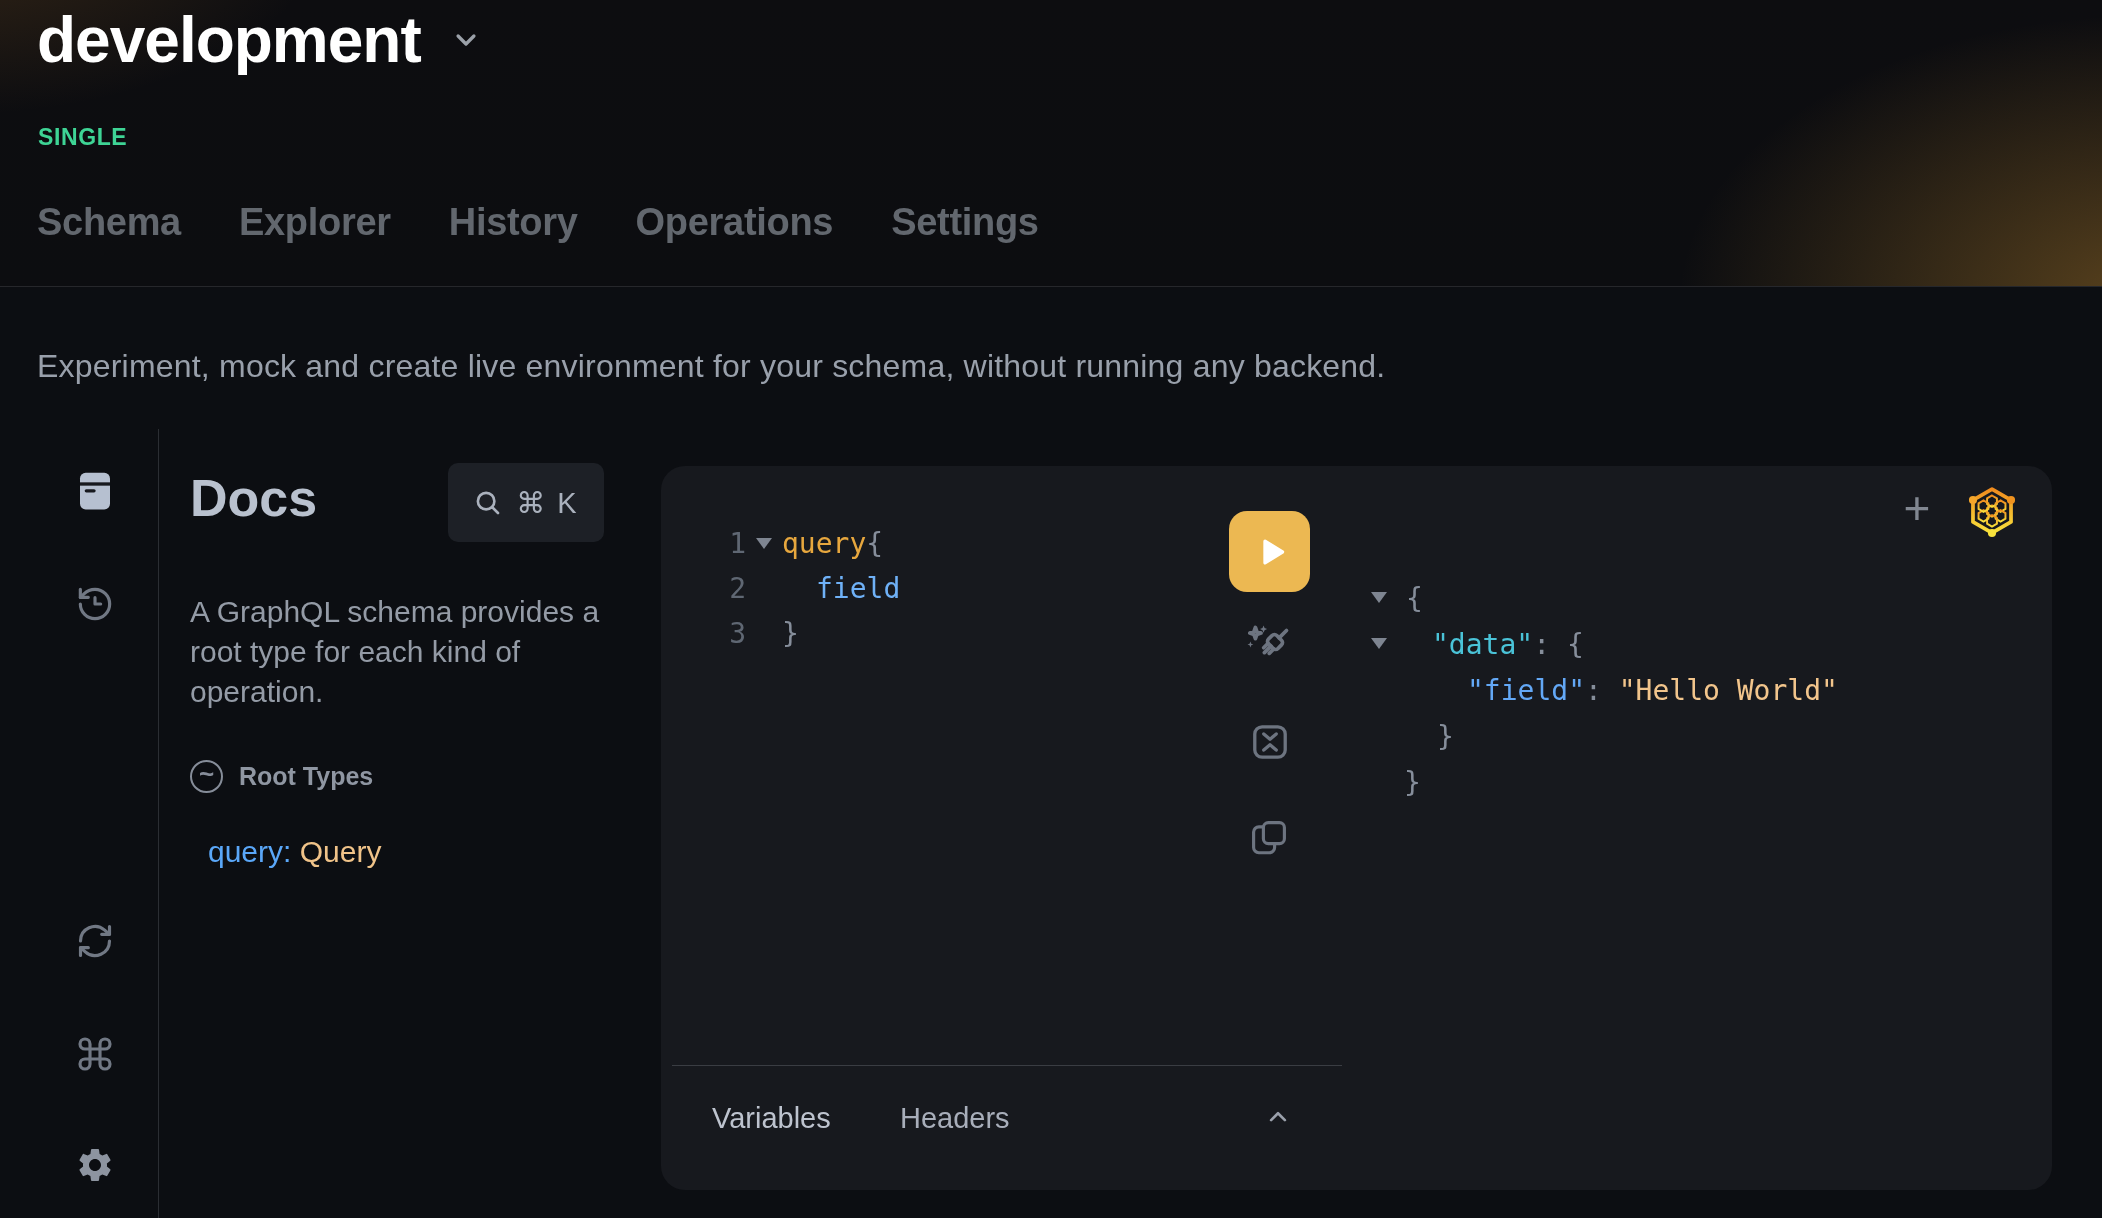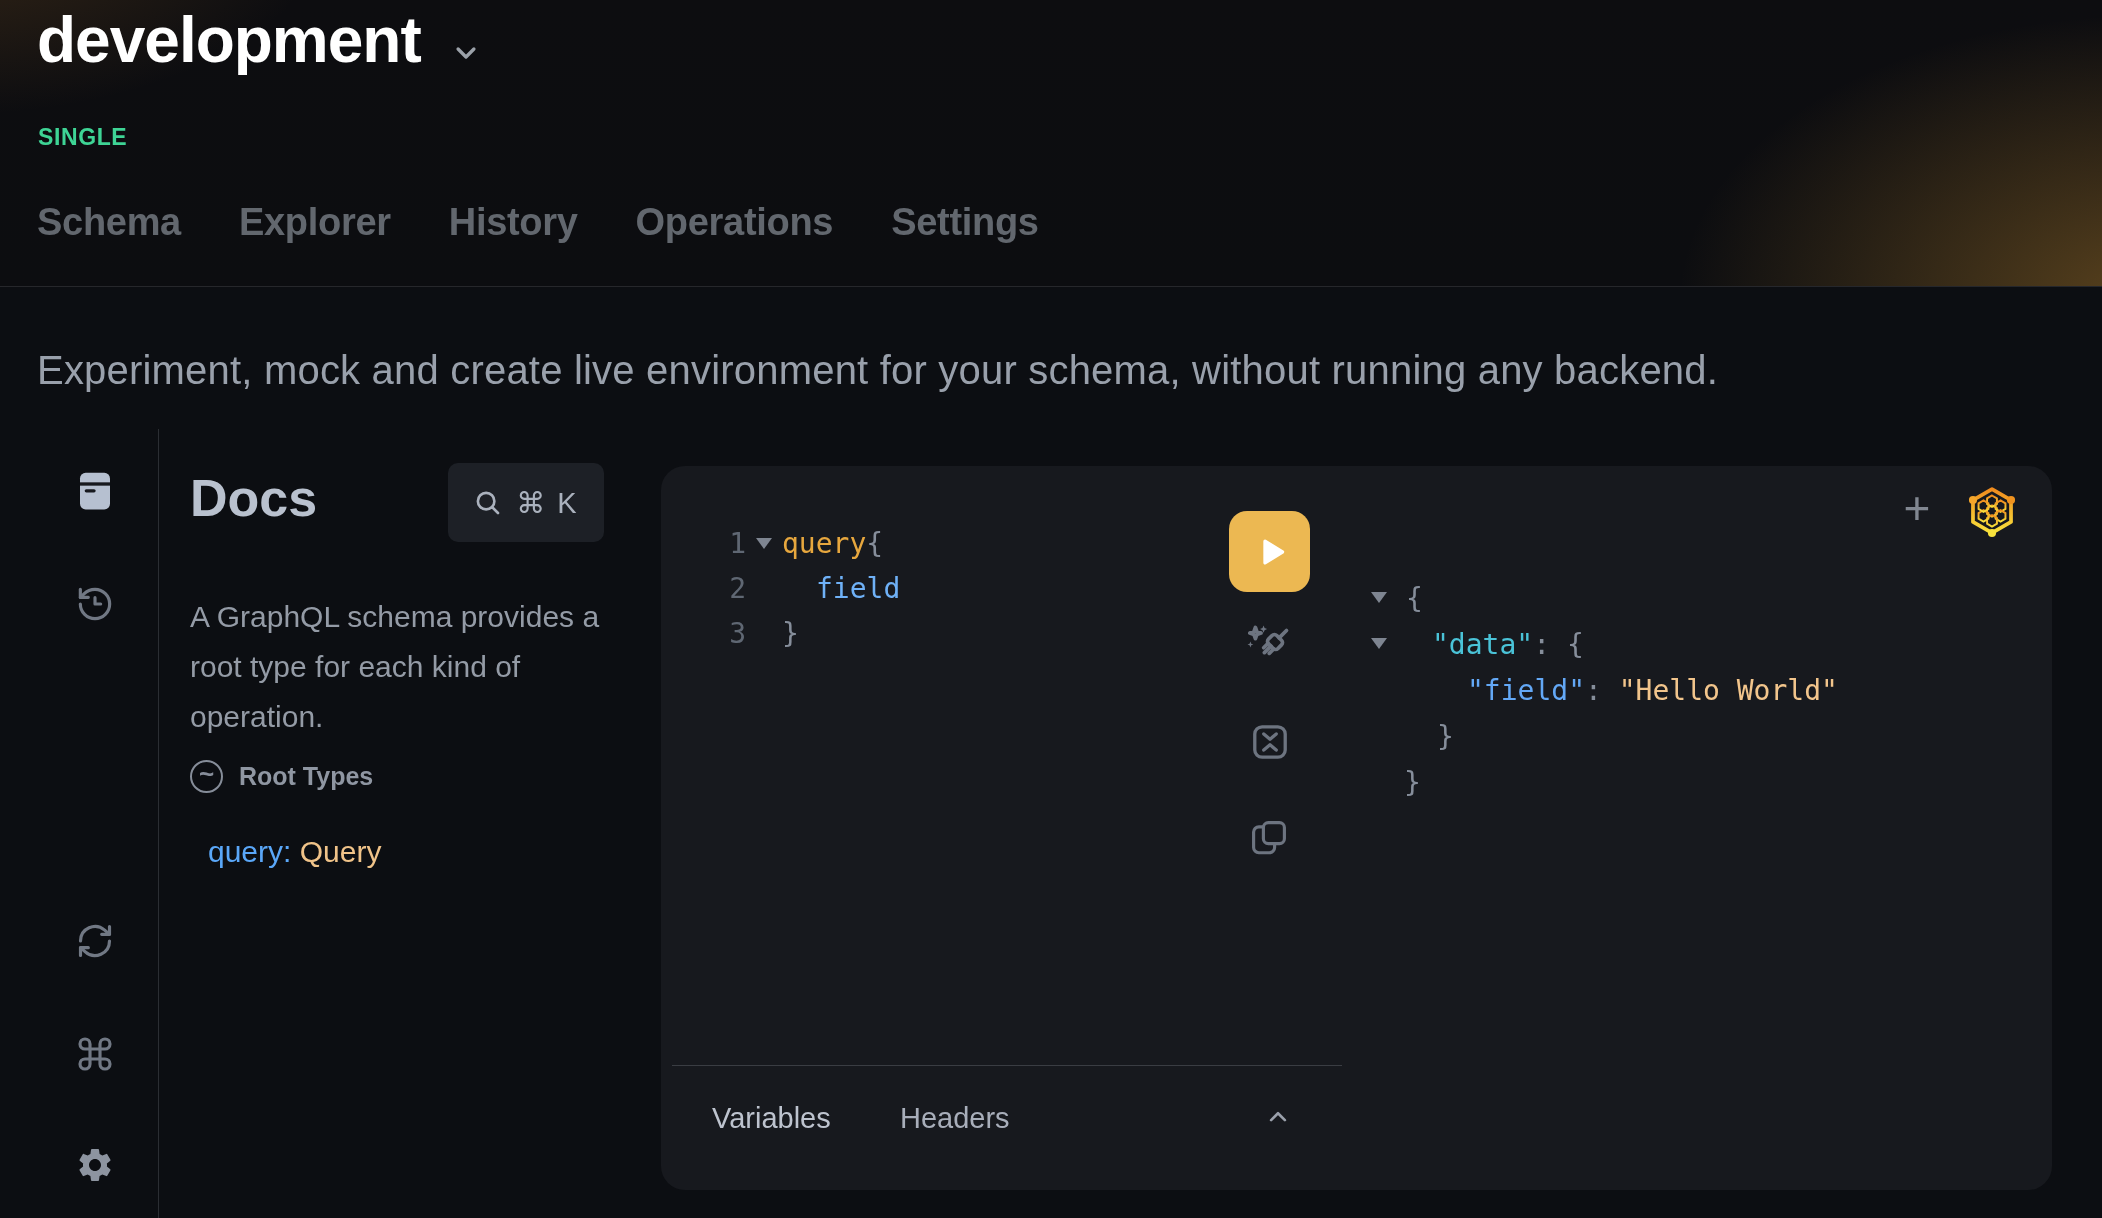--- a/index.html
+++ b/index.html
@@ -11,54 +11,54 @@
   }
   
   .header{
     position:absolute;left:0;top:0;width:2102px;height:286px;
     background:
       radial-gradient(620px 300px at -60px -70px, rgba(146,98,38,.30), rgba(0,0,0,0) 62%),
       radial-gradient(760px 460px at 2150px 300px, rgba(196,139,47,.42), rgba(0,0,0,0) 62%),
       linear-gradient(180deg,#0d0d10 0%,#0c0d10 100%);
     border-bottom:1px solid #26272b;
   }
-  .title-row{position:absolute;left:37px;top:8px;display:flex;align-items:flex-end;gap:26px;cursor:pointer;}
+  .title-row{position:absolute;left:37px;top:8px;display:flex;align-items:center;gap:26px;cursor:pointer;}
   .title{font-size:64px;font-weight:700;color:#ffffff;letter-spacing:-1px;line-height:1;}
   .badge{position:absolute;left:38px;top:88px;font-size:23px;font-weight:700;letter-spacing:.6px;color:#3ed495;margin-top:36px;}
   .ext-btn{
     position:absolute;right:36px;top:32px;width:462px;height:102px;border-radius:15px;
     background:#d0a149;display:flex;align-items:center;justify-content:space-between;
     padding:0 36px;box-sizing:border-box;cursor:pointer;border:none;
   }
   .ext-btn .lbl{font-size:28px;font-weight:700;color:#ffffff;letter-spacing:.2px;}
   
   .tabs{position:absolute;left:37px;bottom:0;display:flex;gap:58px;align-items:center;}
   .tab{
     position:relative;font-size:38px;font-weight:700;color:#62676e;
     padding-bottom:42px;cursor:pointer;letter-spacing:-.3px;
   }
   .tab.active{color:#f5f6f7;}
   .tab.active::after{
     content:"";position:absolute;left:0;right:0;bottom:0;height:9px;border-radius:2px;
     background:#e9b44e;
   }
   
-  .subtitle{position:absolute;left:37px;top:348px;font-size:40px;color:#99a0ab;letter-spacing:.2px;}
+  .subtitle{position:absolute;left:37px;top:348px;font-size:32px;color:#99a0ab;letter-spacing:.2px;}
   
   .v-divider{position:absolute;left:158px;top:429px;bottom:0;width:1px;background:#2b2e33;}
   .side-btn{position:absolute;left:75px;width:40px;height:44px;background:none;border:none;padding:0;cursor:pointer;display:flex;align-items:center;justify-content:center;}
   .icon-stroke{stroke:#717884;fill:none;stroke-width:1.9;stroke-linecap:round;stroke-linejoin:round;}
   
   .docs-title{position:absolute;left:190px;top:468px;font-size:52px;font-weight:700;color:#b9c1ce;}
   .search-btn{
     position:absolute;left:448px;top:463px;width:156px;height:79px;border-radius:10px;border:none;
     background:#1d2026;display:flex;align-items:center;justify-content:center;gap:13px;cursor:pointer;
   }
   .search-btn .sc{font-size:29px;color:#aab1bd;letter-spacing:2px;}
-  .docs-desc{position:absolute;left:190px;top:592px;width:432px;font-size:30px;line-height:50px;color:#949ba6;}
+  .docs-desc{position:absolute;left:190px;top:592px;width:432px;font-size:30px;line-height:40px;color:#949ba6;}
   .root-types{position:absolute;left:190px;top:760px;display:flex;align-items:center;gap:16px;}
   .rt-icon{
     width:33px;height:33px;border-radius:50%;border:2.5px solid #868d99;color:#868d99;
     display:flex;align-items:center;justify-content:center;font-size:26px;font-weight:700;line-height:1;padding-bottom:6px;box-sizing:border-box;
   }
   .rt-label{font-size:25px;font-weight:700;color:#8f96a2;text-align:center;}
   .root-row{position:absolute;left:208px;top:835px;font-size:30px;cursor:pointer;}
   .root-row .fname{color:#5aa7f8;}
   .root-row .sep{color:#5aa7f8;}
   .root-row .ftype{color:#f0c389;}

